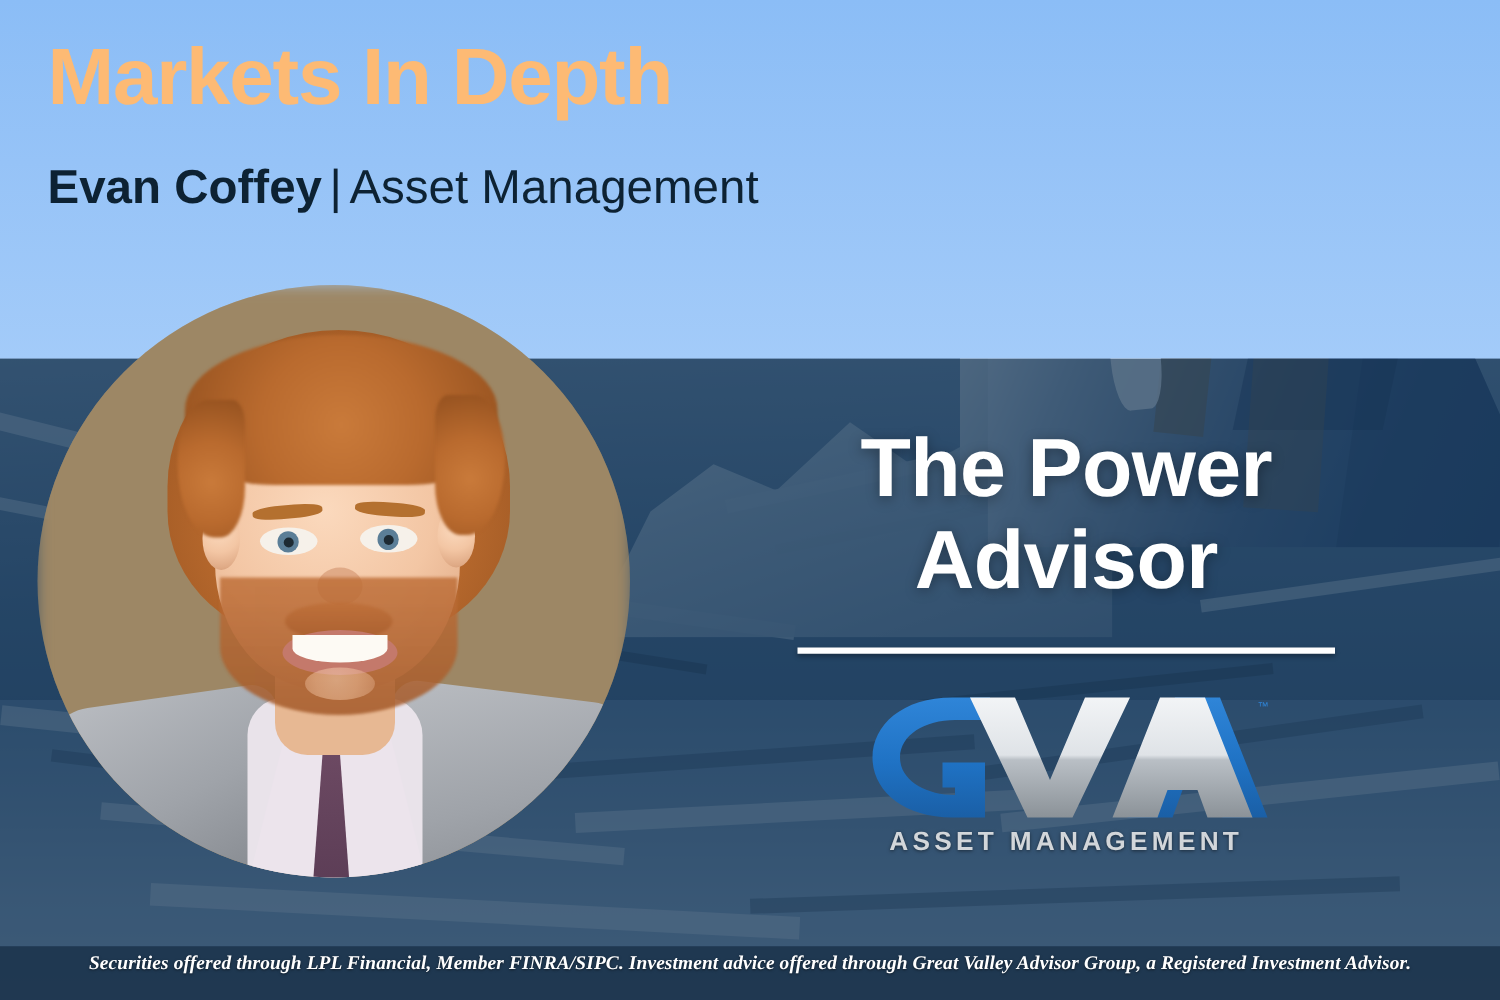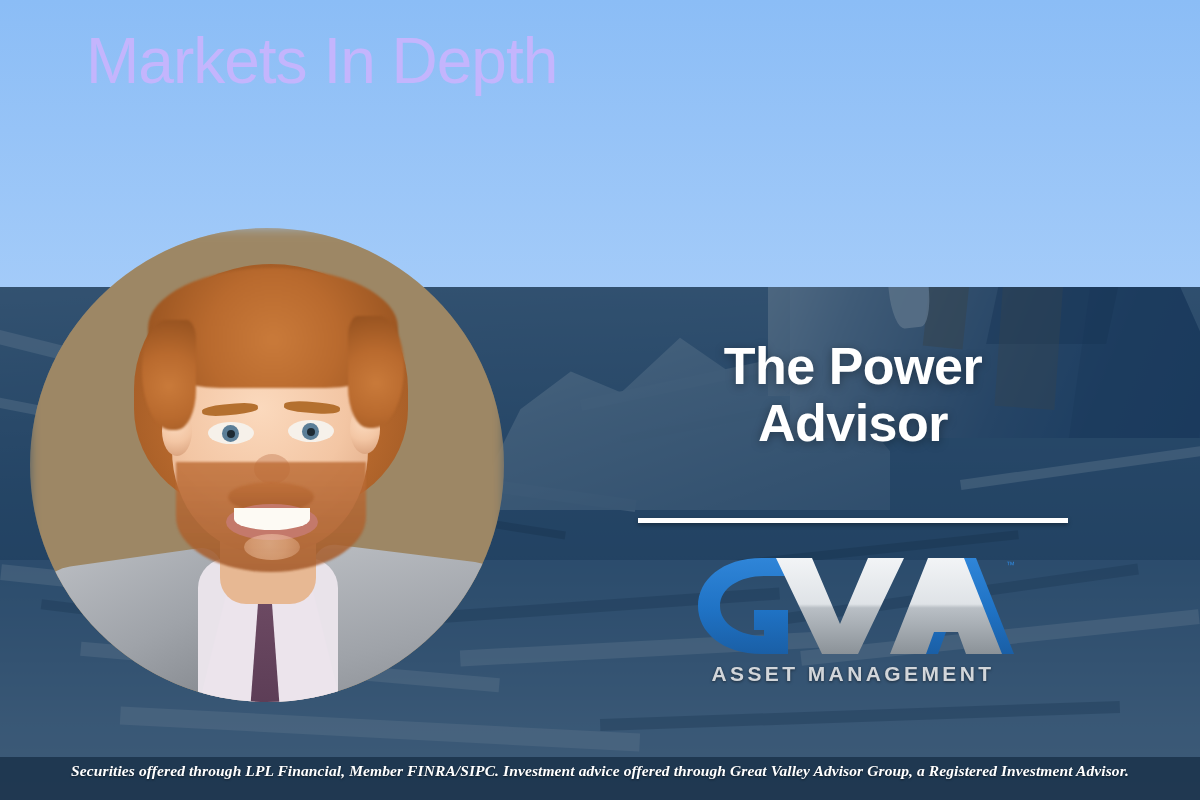--- a/index.html
+++ b/index.html
@@ -85,39 +85,38 @@
   }
   
   .footer-strip{
     position:absolute;left:0;top:757px;width:1200px;height:43px;
     background:rgba(14,35,58,.62);
   }
 
   
   .kicker{
     position:absolute;left:38px;top:28px;
-    font-size:64px;font-weight:normal;letter-spacing:-1px;
-    color:#c4b5fd;line-height:1.05;
+    font-size:64px;font-weight:bold;letter-spacing:-1px;
+    color:#fdba74;line-height:1.05;
     white-space:nowrap;
-    margin-left:48px;
   }
   .byline{
     position:absolute;left:38px;top:128px;
     font-size:38px;color:#0d2233;white-space:nowrap;
     line-height:1.2;
   }
   .byline .name{font-weight:bold;}
   .byline .sep{font-weight:300;padding:0 6px;}
   .byline .role{font-weight:300;}
 
   .main-title{
     position:absolute;left:638px;top:338px;width:430px;
     text-align:center;
     color:#ffffff;
-    font-size:52px;font-weight:bold;line-height:1.1;
+    font-size:66px;font-weight:bold;line-height:1.1;
     letter-spacing:-0.5px;
     text-shadow:0 2px 10px rgba(0,0,0,.35);
   }
 
   .rule{
     position:absolute;left:638px;top:518px;width:430px;height:5px;
     background:#ffffff;
     box-shadow:0 2px 4px rgba(0,0,0,.35);
   }
 
@@ -232,20 +231,23 @@
 
   <div class="header-mask">
     <div class="header-band" style="clip-path:polygon(0 0, 880 0, 920 60, 960 30, 1000 70, 1040 120, 1080 180, 1200 287, 0 287);"></div>
   </div>
 
   <div class="scrim"></div>
   <div class="footer-strip"></div>
 
   <div class="kicker">Markets In Depth</div>
 
+  <div class="byline">
+    <span class="name">Evan Coffey</span><span class="sep">|</span><span class="role">Asset Management</span>
+  </div>
 
   <div class="main-title">
     <div>The Power</div>
     <div>Advisor</div>
   </div>
 
   <div class="rule"></div>
 
   <div class="logo">
     <div class="logo-mark">

